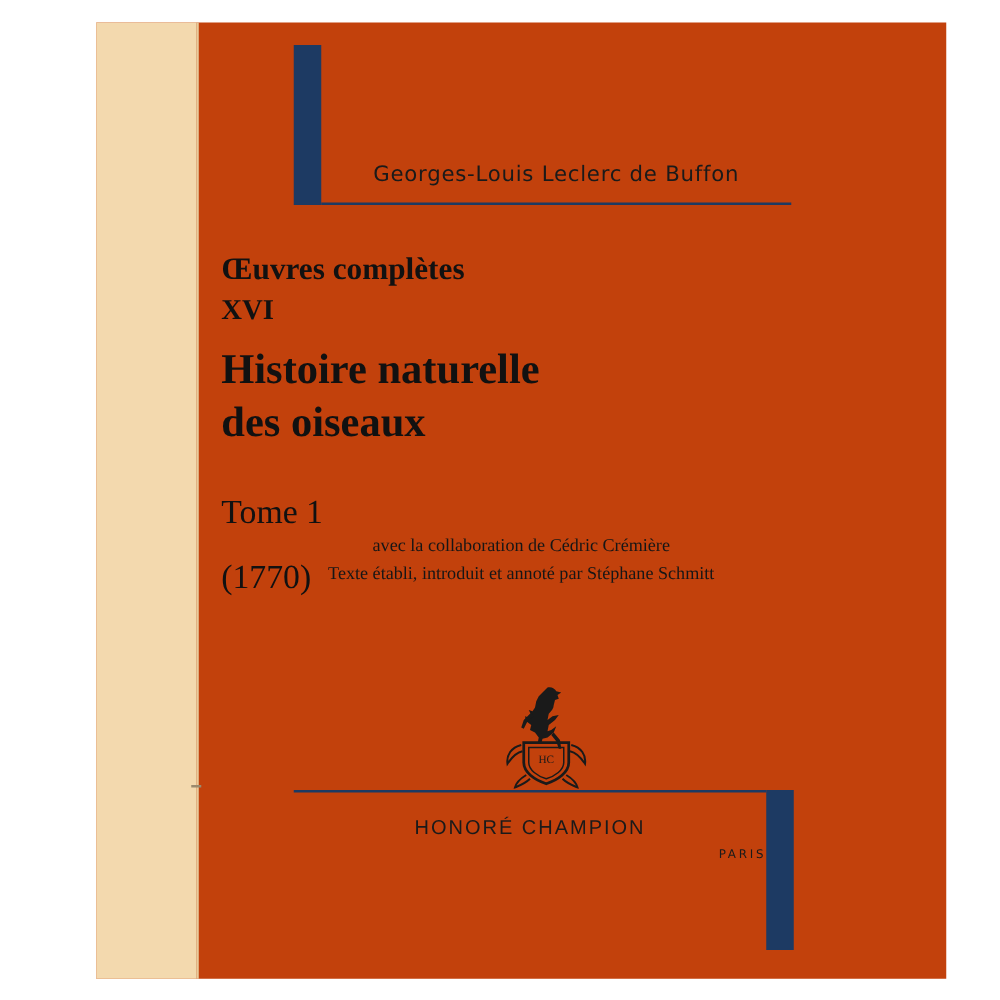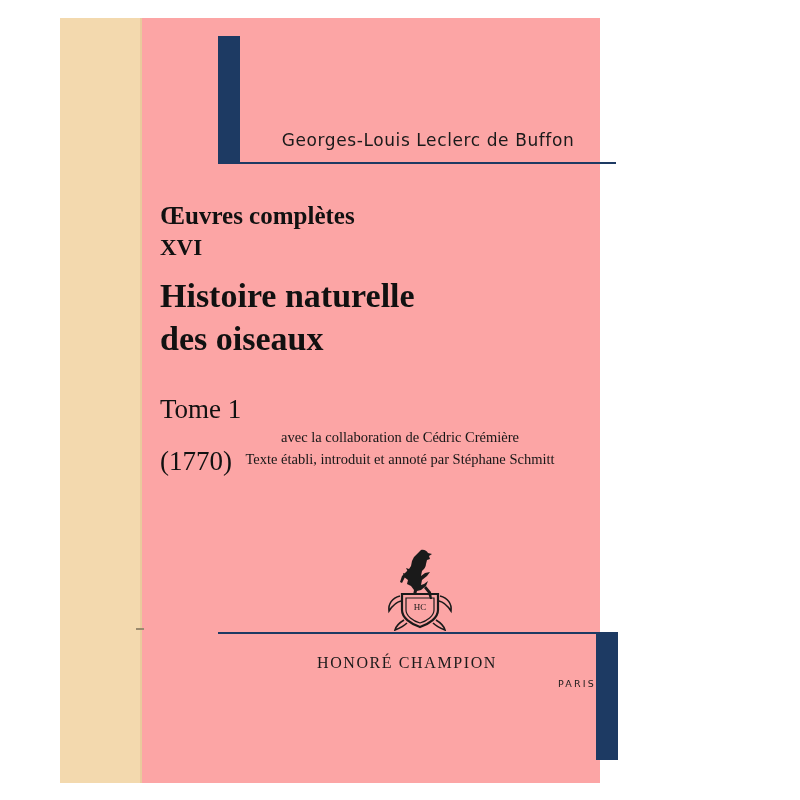--- a/index.html
+++ b/index.html
@@ -15,25 +15,25 @@
     position: relative;
     width: 800px;
     height: 800px;
     background: #ffffff;
     overflow: hidden;
   }
 
   
   .cover {
     position: absolute;
-    left: 60px;
+    left: 77px;
     top: 18px;
-    width: 540px;
+    width: 680px;
     height: 765px;
-    background: #fca5a5;
+    background: #c2410c;
     box-shadow: none;
   }
 
   
   .spine {
     position: absolute;
     left: 0;
     top: 0;
     width: 80px;
     height: 100%;
@@ -161,21 +161,21 @@
     width: 80px;
     height: 85px;
   }
 
   .publisher {
     position: absolute;
     left: 158px;
     top: 636px;
     width: 378px;
     text-align: center;
-    font-family: Liberation Serif, serif;
+    font-family: Liberation Sans, sans-serif;
     font-size: 16px;
     letter-spacing: 1.6px;
     color: #1a1a1a;
   }
   .publisher-city {
     position: absolute;
     left: 158px;
     top: 660px;
     width: 378px;
     text-align: right;

